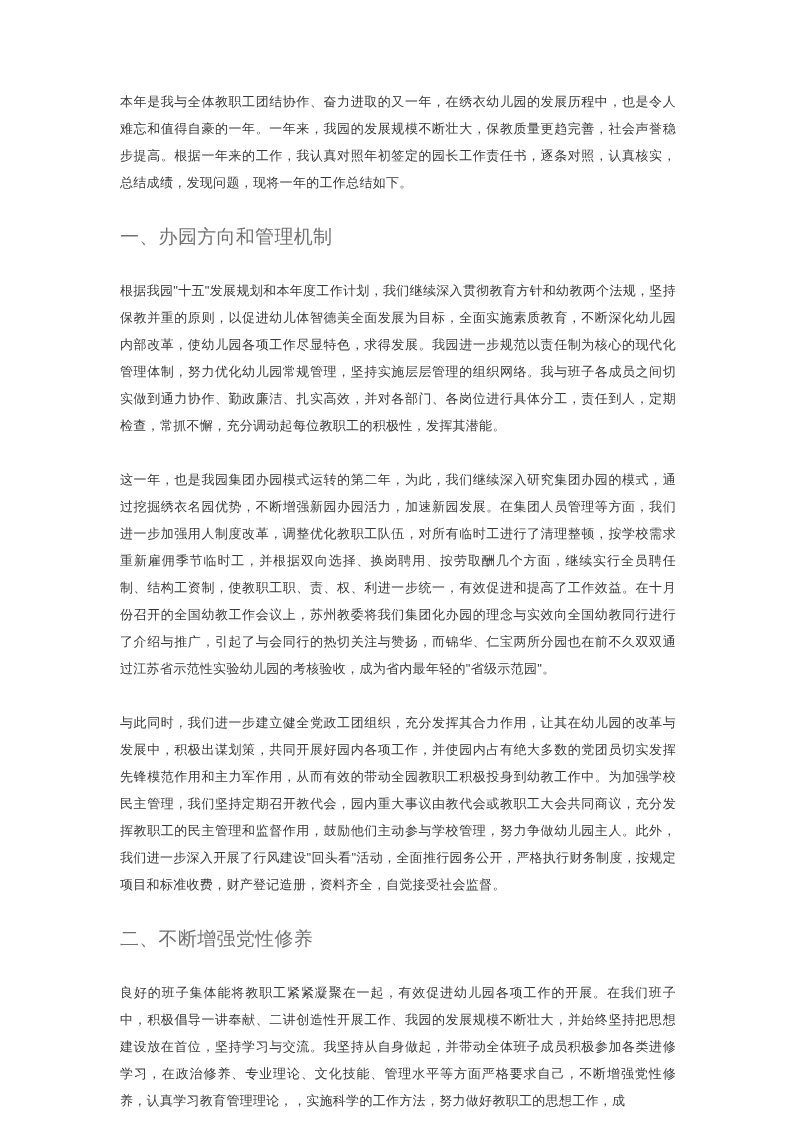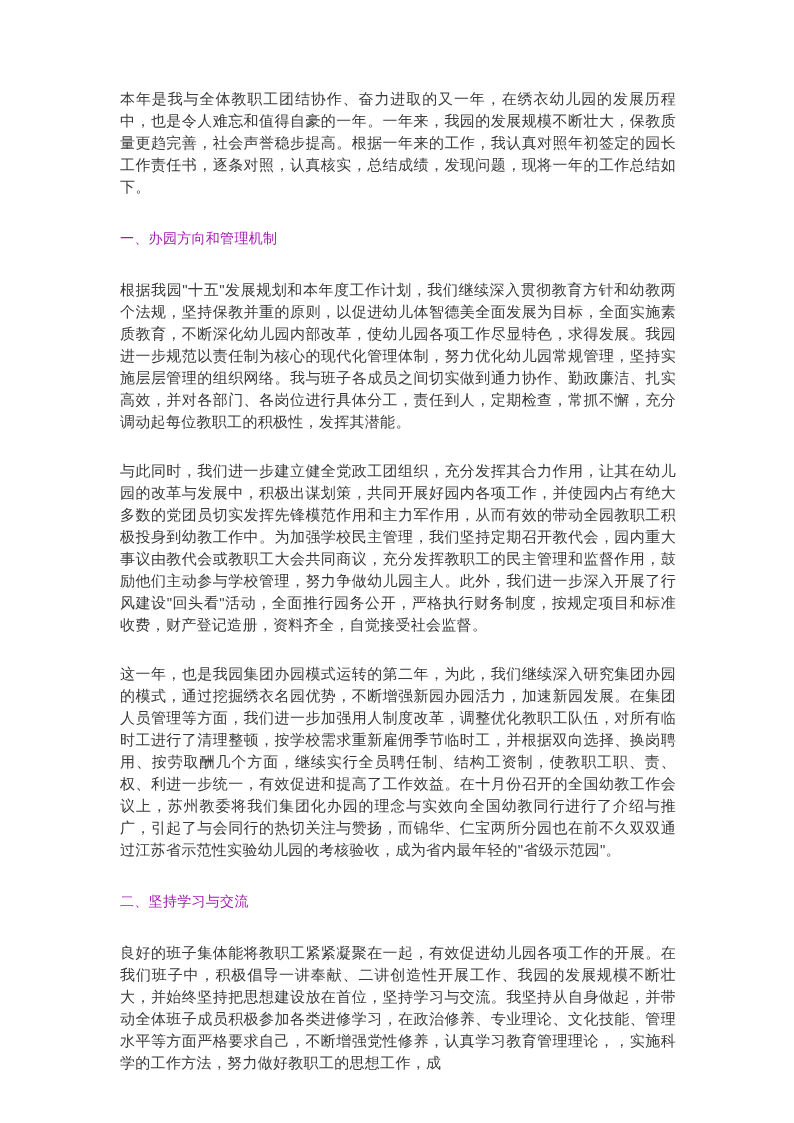--- a/index.html
+++ b/index.html
@@ -17,51 +17,51 @@
     box-sizing: border-box;
   }
   .content {
     position: absolute;
     top: 88px;
     left: 120px;
     width: 556px;
     color: #3a3a3a;
   }
   .para {
-    font-size: 15px;
-    line-height: 22px;
+    font-size: 13px;
+    line-height: 27px;
     text-align: justify;
     letter-spacing: 0.3px;
     margin: 0 0 27px 0;
     word-break: break-all;
     color: #3a3a3a;
   }
   .heading {
-    font-size: 14px;
+    font-size: 19px;
     line-height: 27px;
     font-weight: normal;
     letter-spacing: 0.3px;
     margin: 0 0 27px 0;
-    color: #a21caf;
+    color: #737373;
   }
 </style>
 </head>
 <body>
 
 <div class="page">
   <div class="content">
 
     <p class="para">本年是我与全体教职工团结协作、奋力进取的又一年，在绣衣幼儿园的发展历程中，也是令人难忘和值得自豪的一年。一年来，我园的发展规模不断壮大，保教质量更趋完善，社会声誉稳步提高。根据一年来的工作，我认真对照年初签定的园长工作责任书，逐条对照，认真核实，总结成绩，发现问题，现将一年的工作总结如下。</p>
 
     <p class="heading">一、办园方向和管理机制</p>
 
     <p class="para">根据我园"十五"发展规划和本年度工作计划，我们继续深入贯彻教育方针和幼教两个法规，坚持保教并重的原则，以促进幼儿体智德美全面发展为目标，全面实施素质教育，不断深化幼儿园内部改革，使幼儿园各项工作尽显特色，求得发展。我园进一步规范以责任制为核心的现代化管理体制，努力优化幼儿园常规管理，坚持实施层层管理的组织网络。我与班子各成员之间切实做到通力协作、勤政廉洁、扎实高效，并对各部门、各岗位进行具体分工，责任到人，定期检查，常抓不懈，充分调动起每位教职工的积极性，发挥其潜能。</p>
 
+    <p class="para">这一年，也是我园集团办园模式运转的第二年，为此，我们继续深入研究集团办园的模式，通过挖掘绣衣名园优势，不断增强新园办园活力，加速新园发展。在集团人员管理等方面，我们进一步加强用人制度改革，调整优化教职工队伍，对所有临时工进行了清理整顿，按学校需求重新雇佣季节临时工，并根据双向选择、换岗聘用、按劳取酬几个方面，继续实行全员聘任制、结构工资制，使教职工职、责、权、利进一步统一，有效促进和提高了工作效益。在十月份召开的全国幼教工作会议上，苏州教委将我们集团化办园的理念与实效向全国幼教同行进行了介绍与推广，引起了与会同行的热切关注与赞扬，而锦华、仁宝两所分园也在前不久双双通过江苏省示范性实验幼儿园的考核验收，成为省内最年轻的"省级示范园"。</p>
+
     <p class="para">与此同时，我们进一步建立健全党政工团组织，充分发挥其合力作用，让其在幼儿园的改革与发展中，积极出谋划策，共同开展好园内各项工作，并使园内占有绝大多数的党团员切实发挥先锋模范作用和主力军作用，从而有效的带动全园教职工积极投身到幼教工作中。为加强学校民主管理，我们坚持定期召开教代会，园内重大事议由教代会或教职工大会共同商议，充分发挥教职工的民主管理和监督作用，鼓励他们主动参与学校管理，努力争做幼儿园主人。此外，我们进一步深入开展了行风建设"回头看"活动，全面推行园务公开，严格执行财务制度，按规定项目和标准收费，财产登记造册，资料齐全，自觉接受社会监督。</p>
 
-    <p class="para">这一年，也是我园集团办园模式运转的第二年，为此，我们继续深入研究集团办园的模式，通过挖掘绣衣名园优势，不断增强新园办园活力，加速新园发展。在集团人员管理等方面，我们进一步加强用人制度改革，调整优化教职工队伍，对所有临时工进行了清理整顿，按学校需求重新雇佣季节临时工，并根据双向选择、换岗聘用、按劳取酬几个方面，继续实行全员聘任制、结构工资制，使教职工职、责、权、利进一步统一，有效促进和提高了工作效益。在十月份召开的全国幼教工作会议上，苏州教委将我们集团化办园的理念与实效向全国幼教同行进行了介绍与推广，引起了与会同行的热切关注与赞扬，而锦华、仁宝两所分园也在前不久双双通过江苏省示范性实验幼儿园的考核验收，成为省内最年轻的"省级示范园"。</p>
-
-    <p class="heading">二、坚持学习与交流</p>
+    <p class="heading">二、不断增强党性修养</p>
 
     <p class="para">良好的班子集体能将教职工紧紧凝聚在一起，有效促进幼儿园各项工作的开展。在我们班子中，积极倡导一讲奉献、二讲创造性开展工作、我园的发展规模不断壮大，并始终坚持把思想建设放在首位，坚持学习与交流。我坚持从自身做起，并带动全体班子成员积极参加各类进修学习，在政治修养、专业理论、文化技能、管理水平等方面严格要求自己，不断增强党性修养，认真学习教育管理理论，，实施科学的工作方法，努力做好教职工的思想工作，成</p>
 
   </div>
 </div>
 
 </body></html>

